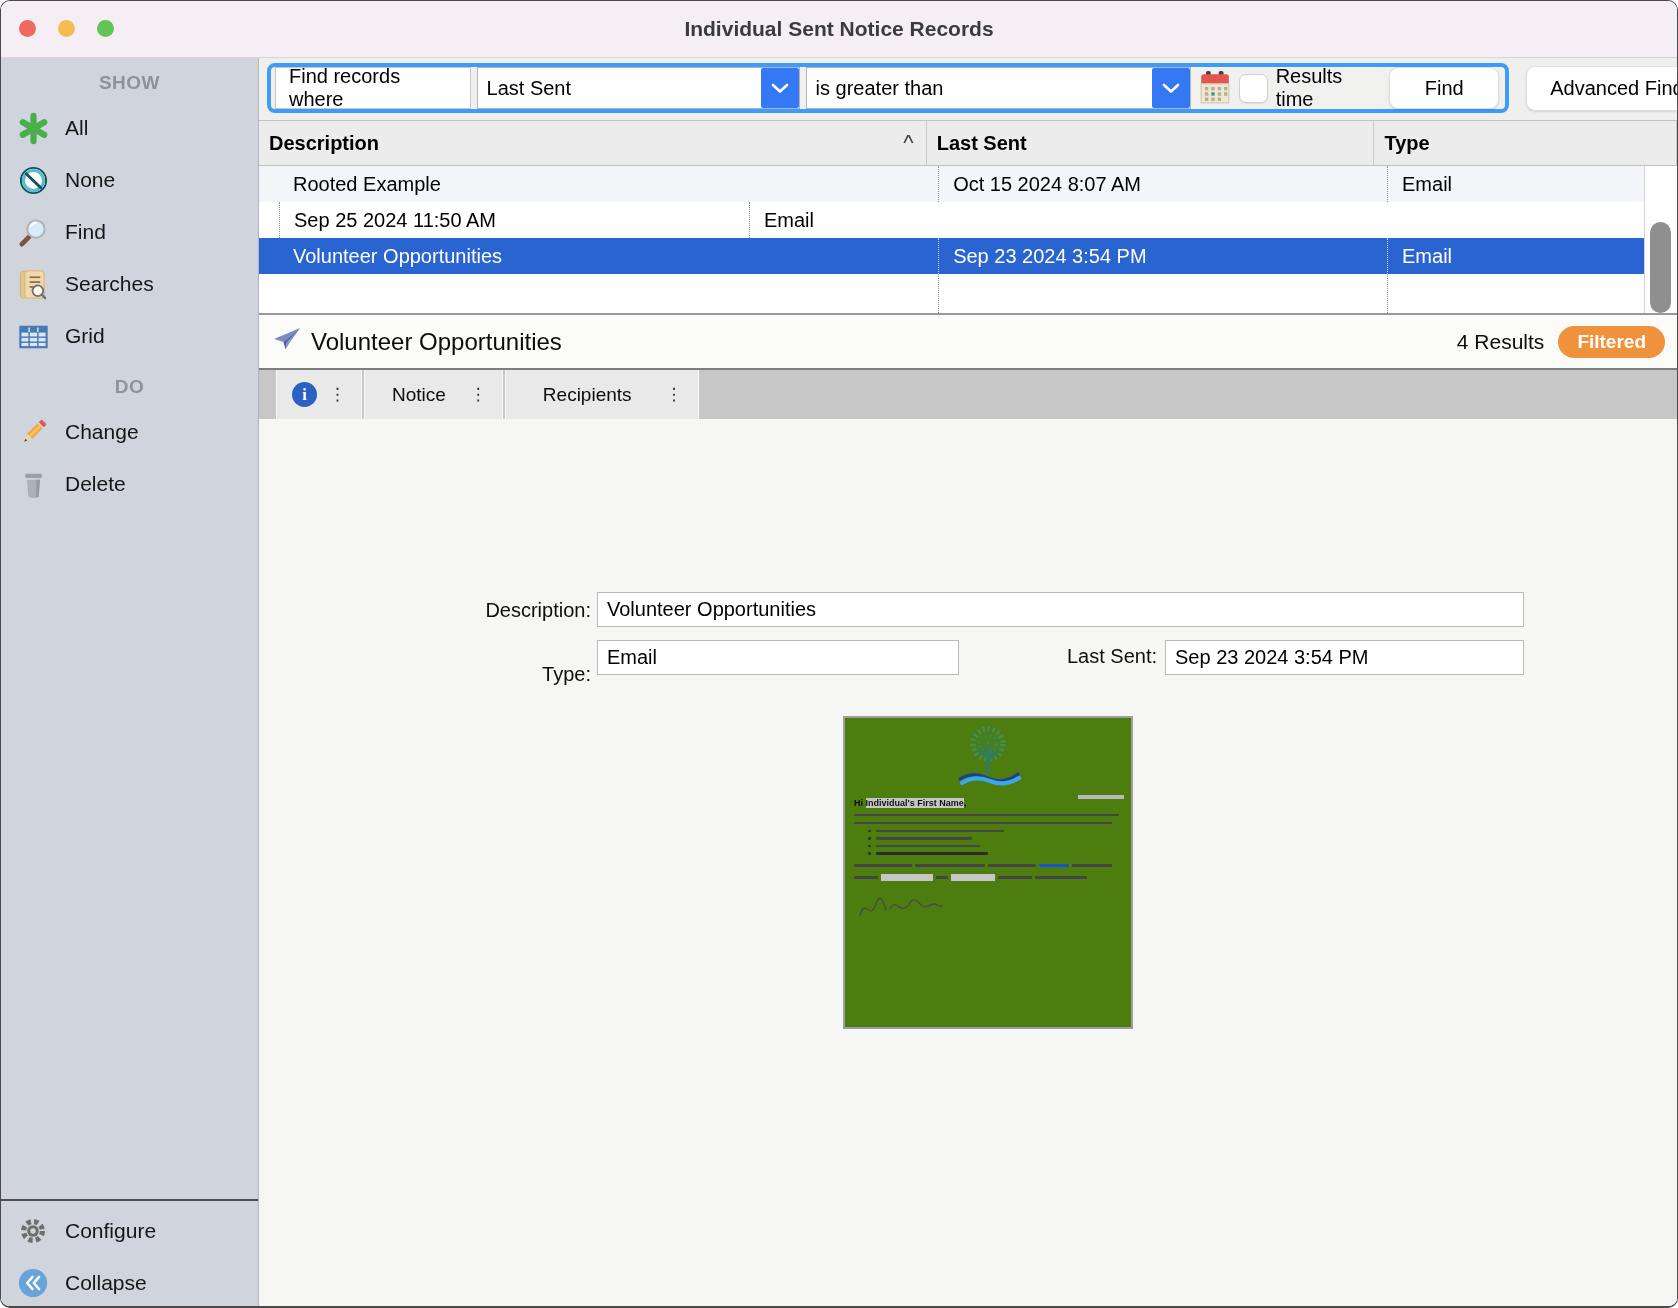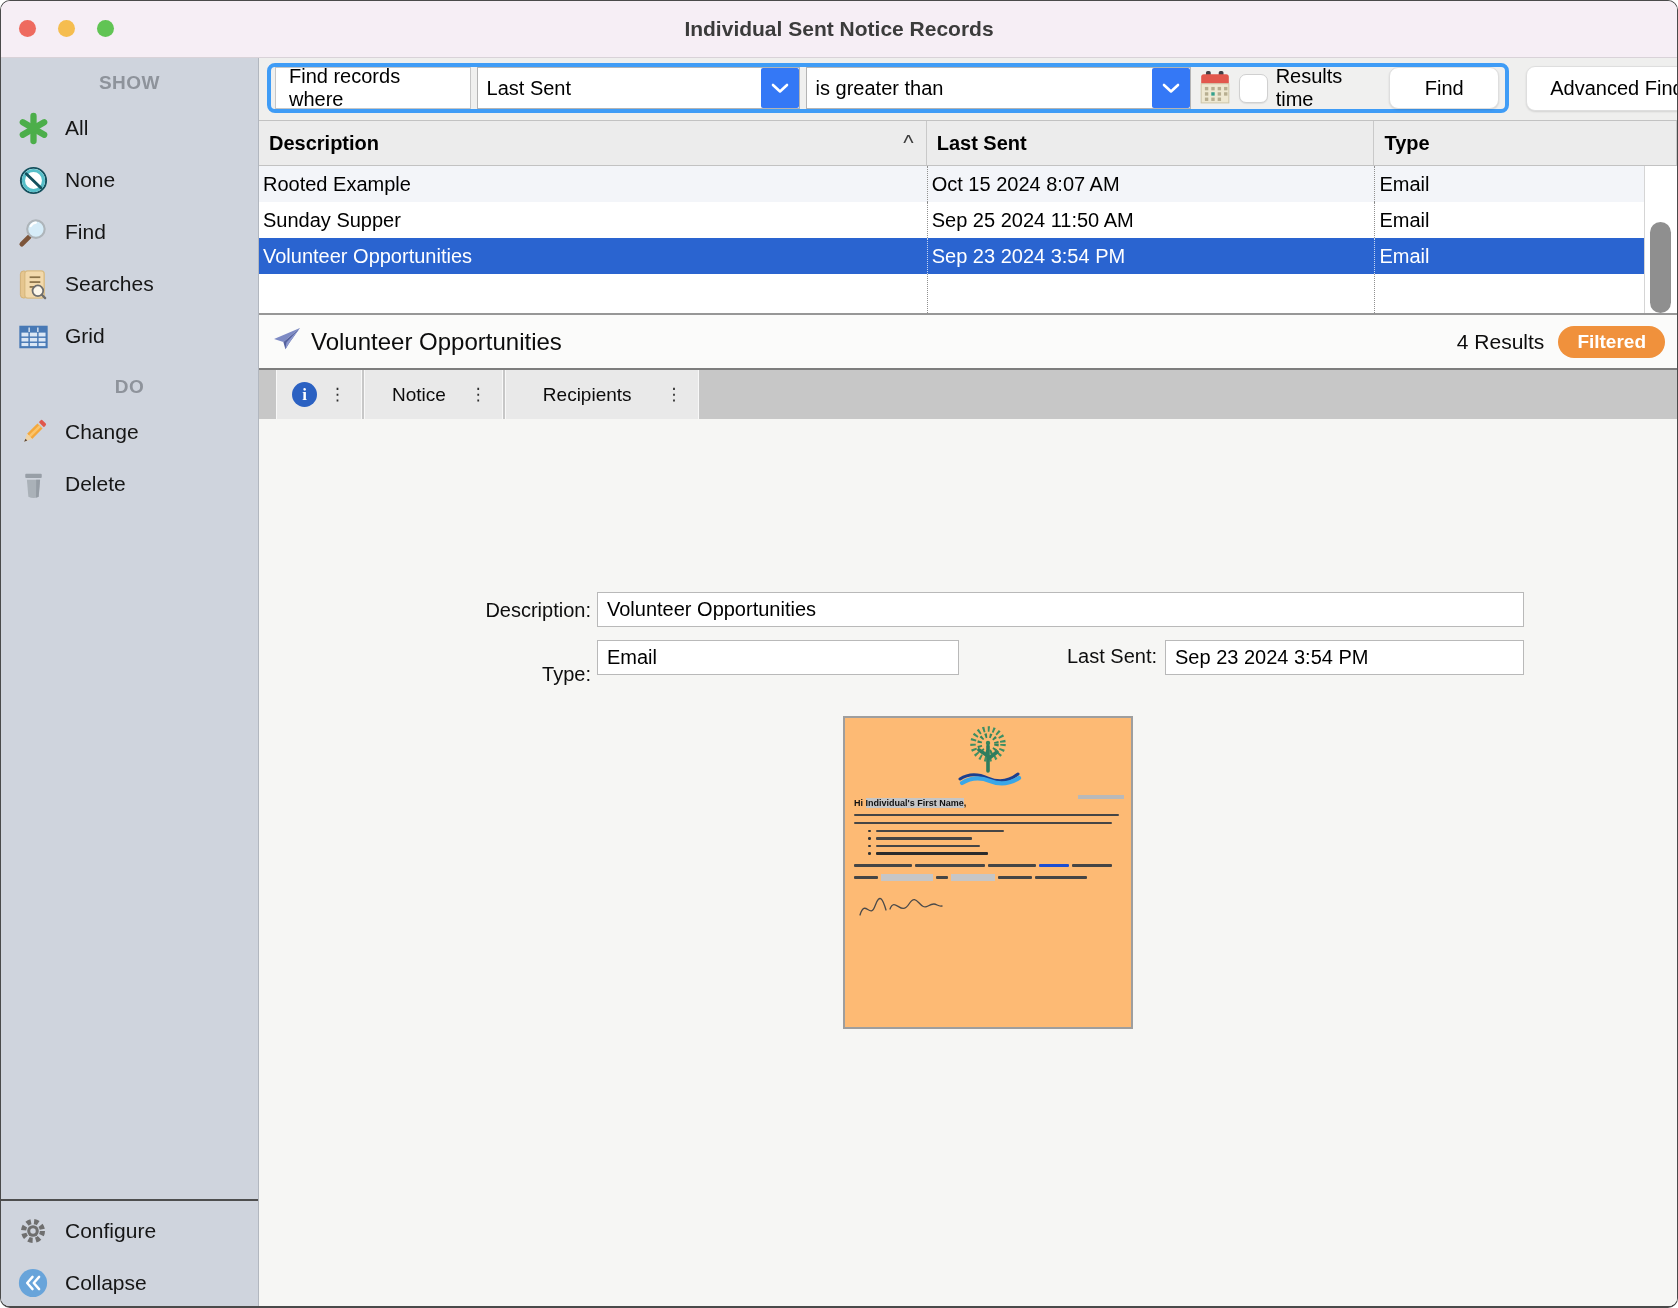--- a/index.html
+++ b/index.html
@@ -44,21 +44,21 @@
 
   
   .rtable{position:absolute;left:0;top:62px;right:0;height:195px;background:#ffffff;border-top:1px solid #c2c2c2;border-bottom:2px solid #979797;box-sizing:border-box;}
   .thead{display:flex;height:45px;background:#ececec;border-bottom:1px solid #c2c2c2;box-sizing:border-box;font-weight:bold;font-size:20px;color:#000;}
   .th{display:flex;align-items:center;padding-left:10px;box-sizing:border-box;border-right:1px solid #c9c9c9;}
   .th .sort{margin-left:auto;margin-right:12px;font-size:22px;font-weight:normal;color:#3c3c3c;}
   .tbody{position:relative;height:147px;}
   .trow{display:flex;height:36px;align-items:stretch;font-size:20px;color:#000;}
   .trow.alt{background:#f3f5f9;}
   .trow.selected{background:#2a64d0;color:#ffffff;}
-  .td{display:flex;align-items:center;padding-left:4px;box-sizing:border-box;}
+  .td{display:flex;align-items:center;padding-left:14px;box-sizing:border-box;margin-left:20px;}
   .c1{width:671px;}
   .c2{width:450px;border-left:1px dotted #8f8f8f;}
   .c3{width:304px;border-left:1px dotted #8f8f8f;}
   .hc1{width:671px;}
   .hc2{width:450px;}
   .hc3{width:304px;}
   .trow.selected .c2,.trow.selected .c3{border-left-color:rgba(255,255,255,.75);}
   .empty-strip{height:39px;}
   .vscroll{position:absolute;right:0;top:45px;bottom:0;width:33px;background:#ffffff;border-left:1px solid #d5d5d5;box-sizing:border-box;}
   .vthumb{position:absolute;left:5px;top:56px;width:21px;height:91px;background:#8f8f8f;border-radius:11px;}
@@ -81,21 +81,21 @@
   .form-label{position:absolute;font-size:20px;color:#0e0e0e;text-align:right;}
   .form-field{position:absolute;height:35px;background:#ffffff;border:1px solid #b9b9b9;box-sizing:border-box;font-size:20px;color:#000;display:flex;align-items:center;padding-left:9px;}
   .lbl-desc{left:130px;top:180px;width:202px;}
   .fld-desc{left:338px;top:173px;width:927px;}
   .lbl-type{left:130px;top:244px;width:202px;}
   .fld-type{left:338px;top:221px;width:362px;}
   .lbl-lastsent{left:700px;top:226px;width:198px;}
   .fld-lastsent{left:906px;top:221px;width:359px;}
 
   
-  .preview{position:absolute;left:584px;top:297px;width:290px;height:313px;background:#fdba74;border:2px solid #9e9e9e;box-sizing:border-box;overflow:hidden;}
+  .preview{position:absolute;left:584px;top:297px;width:290px;height:313px;background:#4d7c0f;border:2px solid #9e9e9e;box-sizing:border-box;overflow:hidden;}
   .pv-logo{display:block;margin:8px auto 0;}
   .pv-meta{position:absolute;right:7px;top:77px;width:46px;height:4px;background:#b9b9b9;}
   .pv-body{padding:4px 9px 0;}
   .pv-greeting{font-size:9px;font-weight:bold;color:#111;margin-top:2px;}
   .pv-merge{background:#c6c6c6;}
   .bar{display:inline-block;height:2.5px;background:#454545;margin-right:3px;vertical-align:middle;border-radius:1px;}
   .bar.blue{background:#1d4ed0;}
   .hl{display:inline-block;height:7px;background:#c6c6c6;margin-right:3px;vertical-align:middle;}
   .pv-line{margin-top:4px;line-height:4px;white-space:nowrap;overflow:hidden;}
   .pv-bullets{margin-top:4px;}
@@ -318,21 +318,20 @@
           </div>
         </div>
 
         <div class="tbody">
           <div class="trow alt">
             <div class="td c1">Rooted Example</div>
             <div class="td c2">Oct 15 2024 8:07 AM</div>
             <div class="td c3">Email</div>
           </div>
           <div class="trow">
-            <div class="td c1">Sunday Supper</div>
             <div class="td c2">Sep 25 2024 11:50 AM</div>
             <div class="td c3">Email</div>
           </div>
           <div class="trow selected">
             <div class="td c1">Volunteer Opportunities</div>
             <div class="td c2">Sep 23 2024 3:54 PM</div>
             <div class="td c3">Email</div>
           </div>
           <div class="trow empty-strip">
             <div class="td c1"></div>

